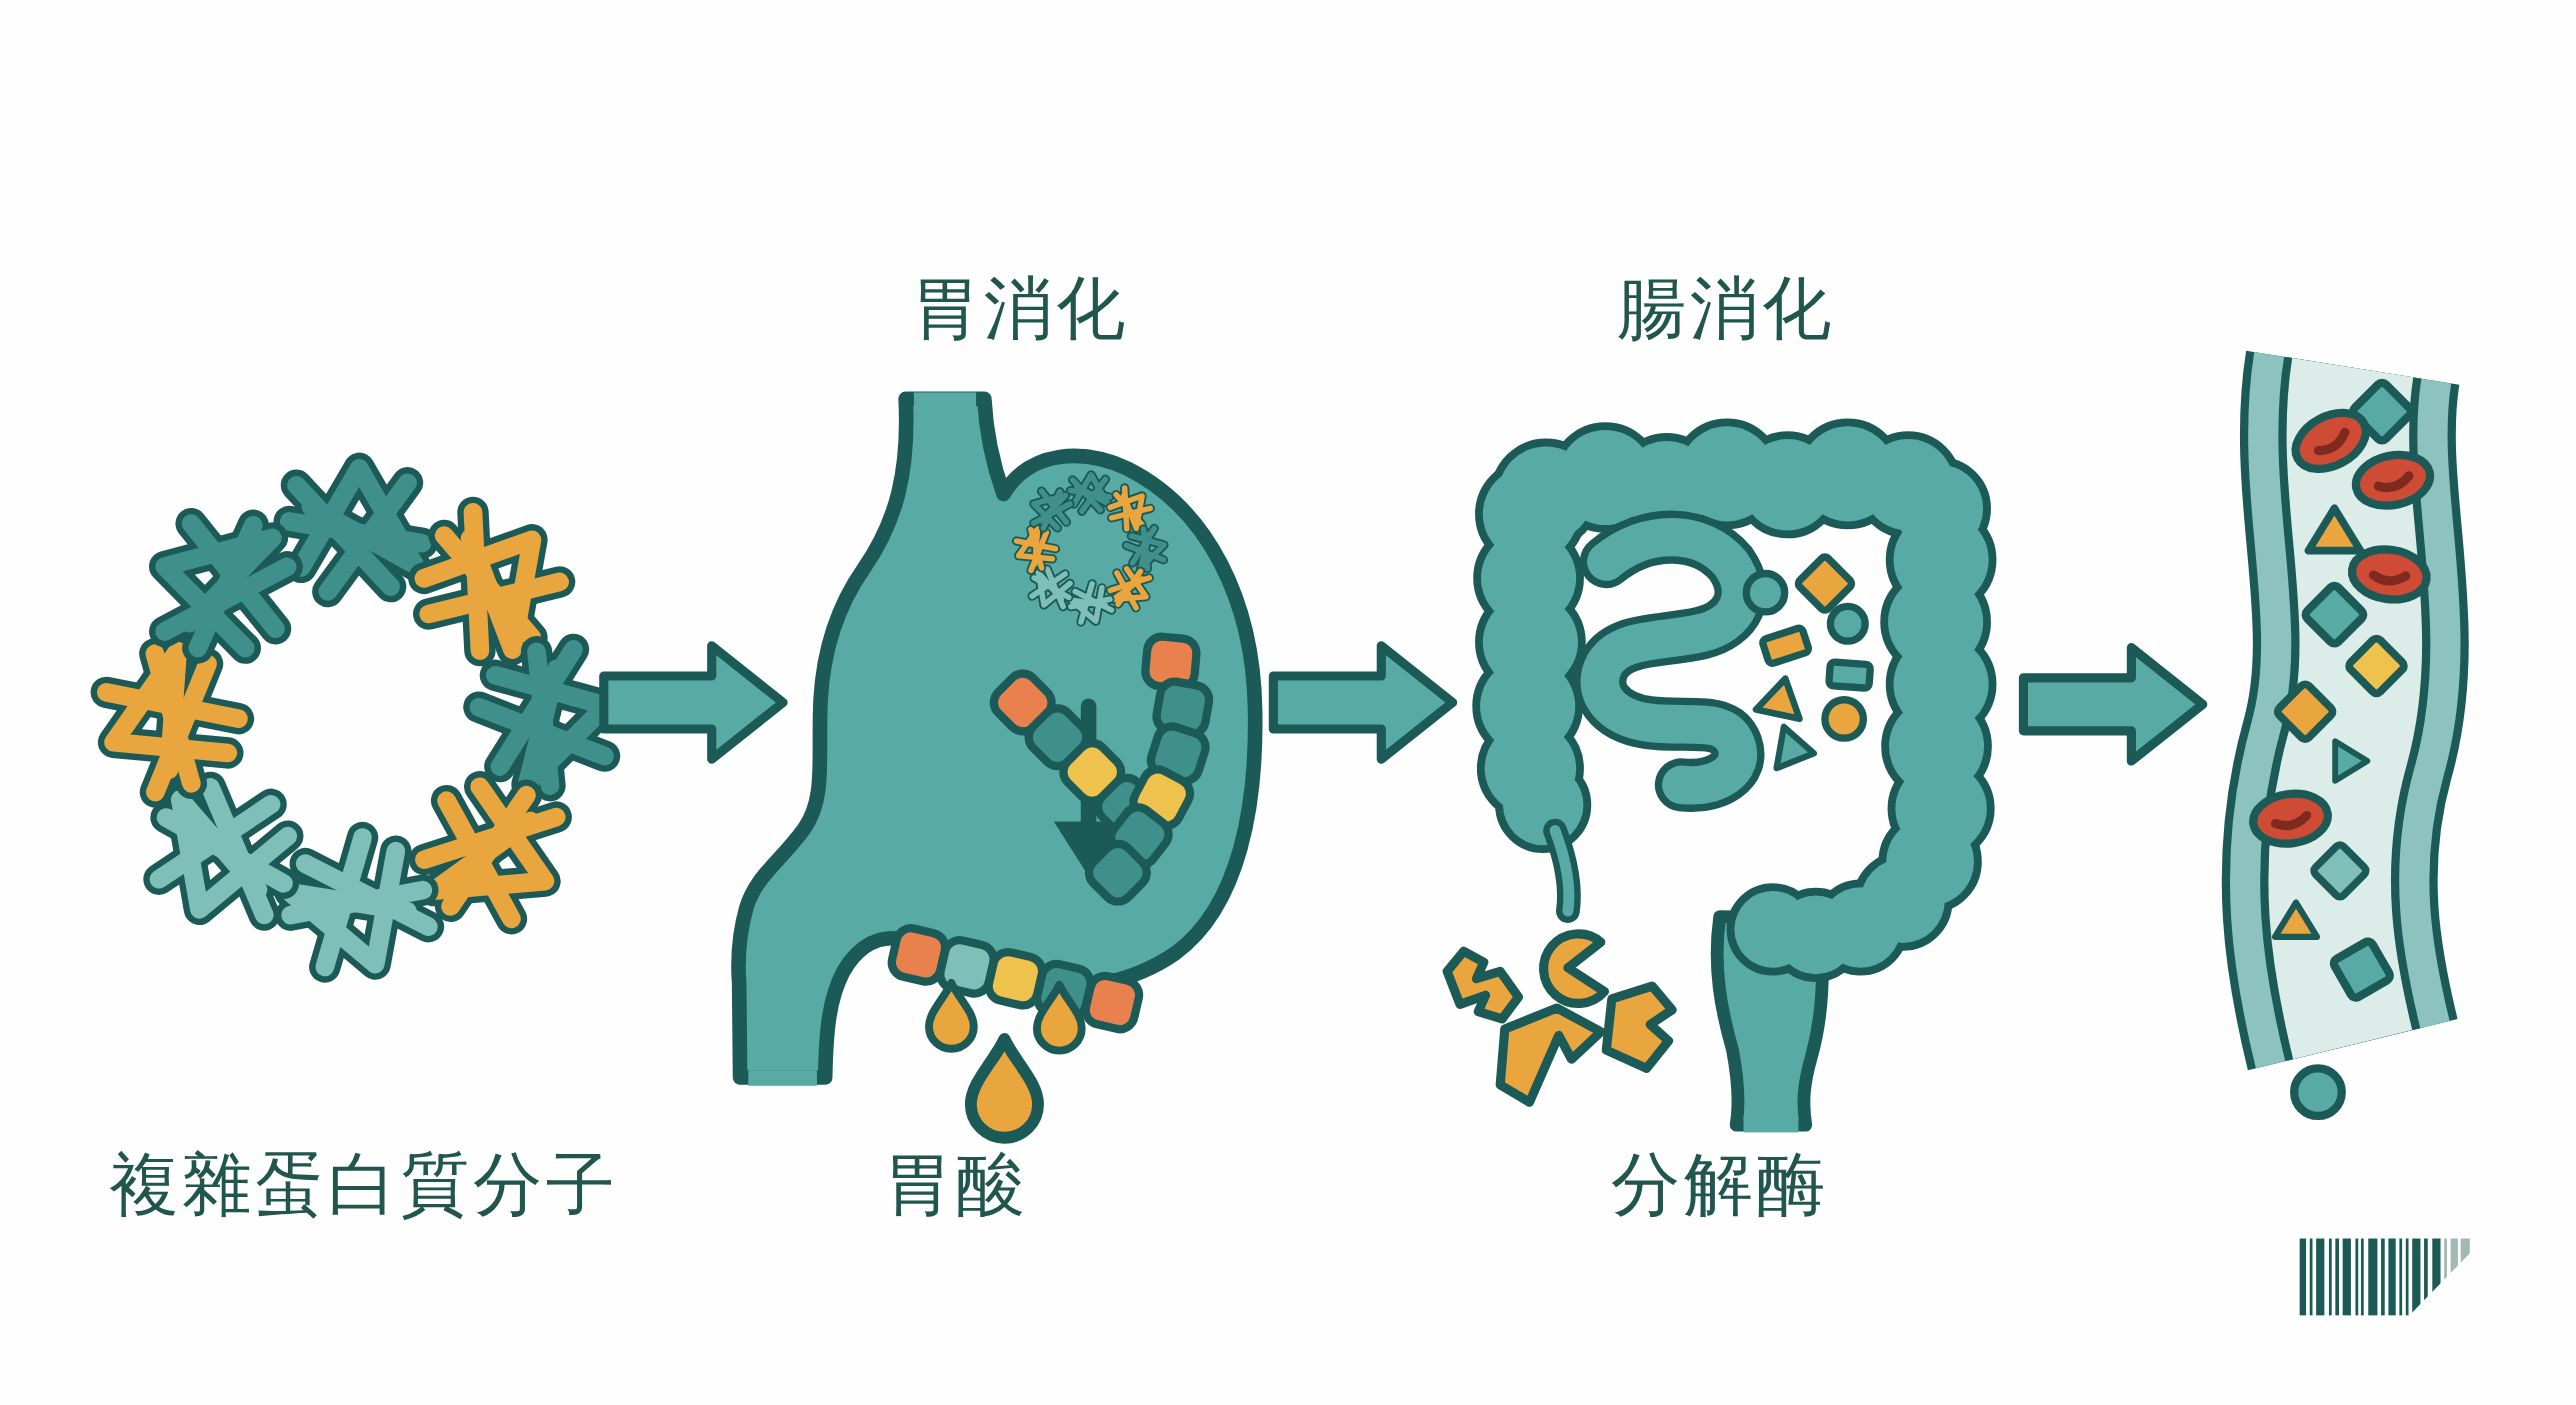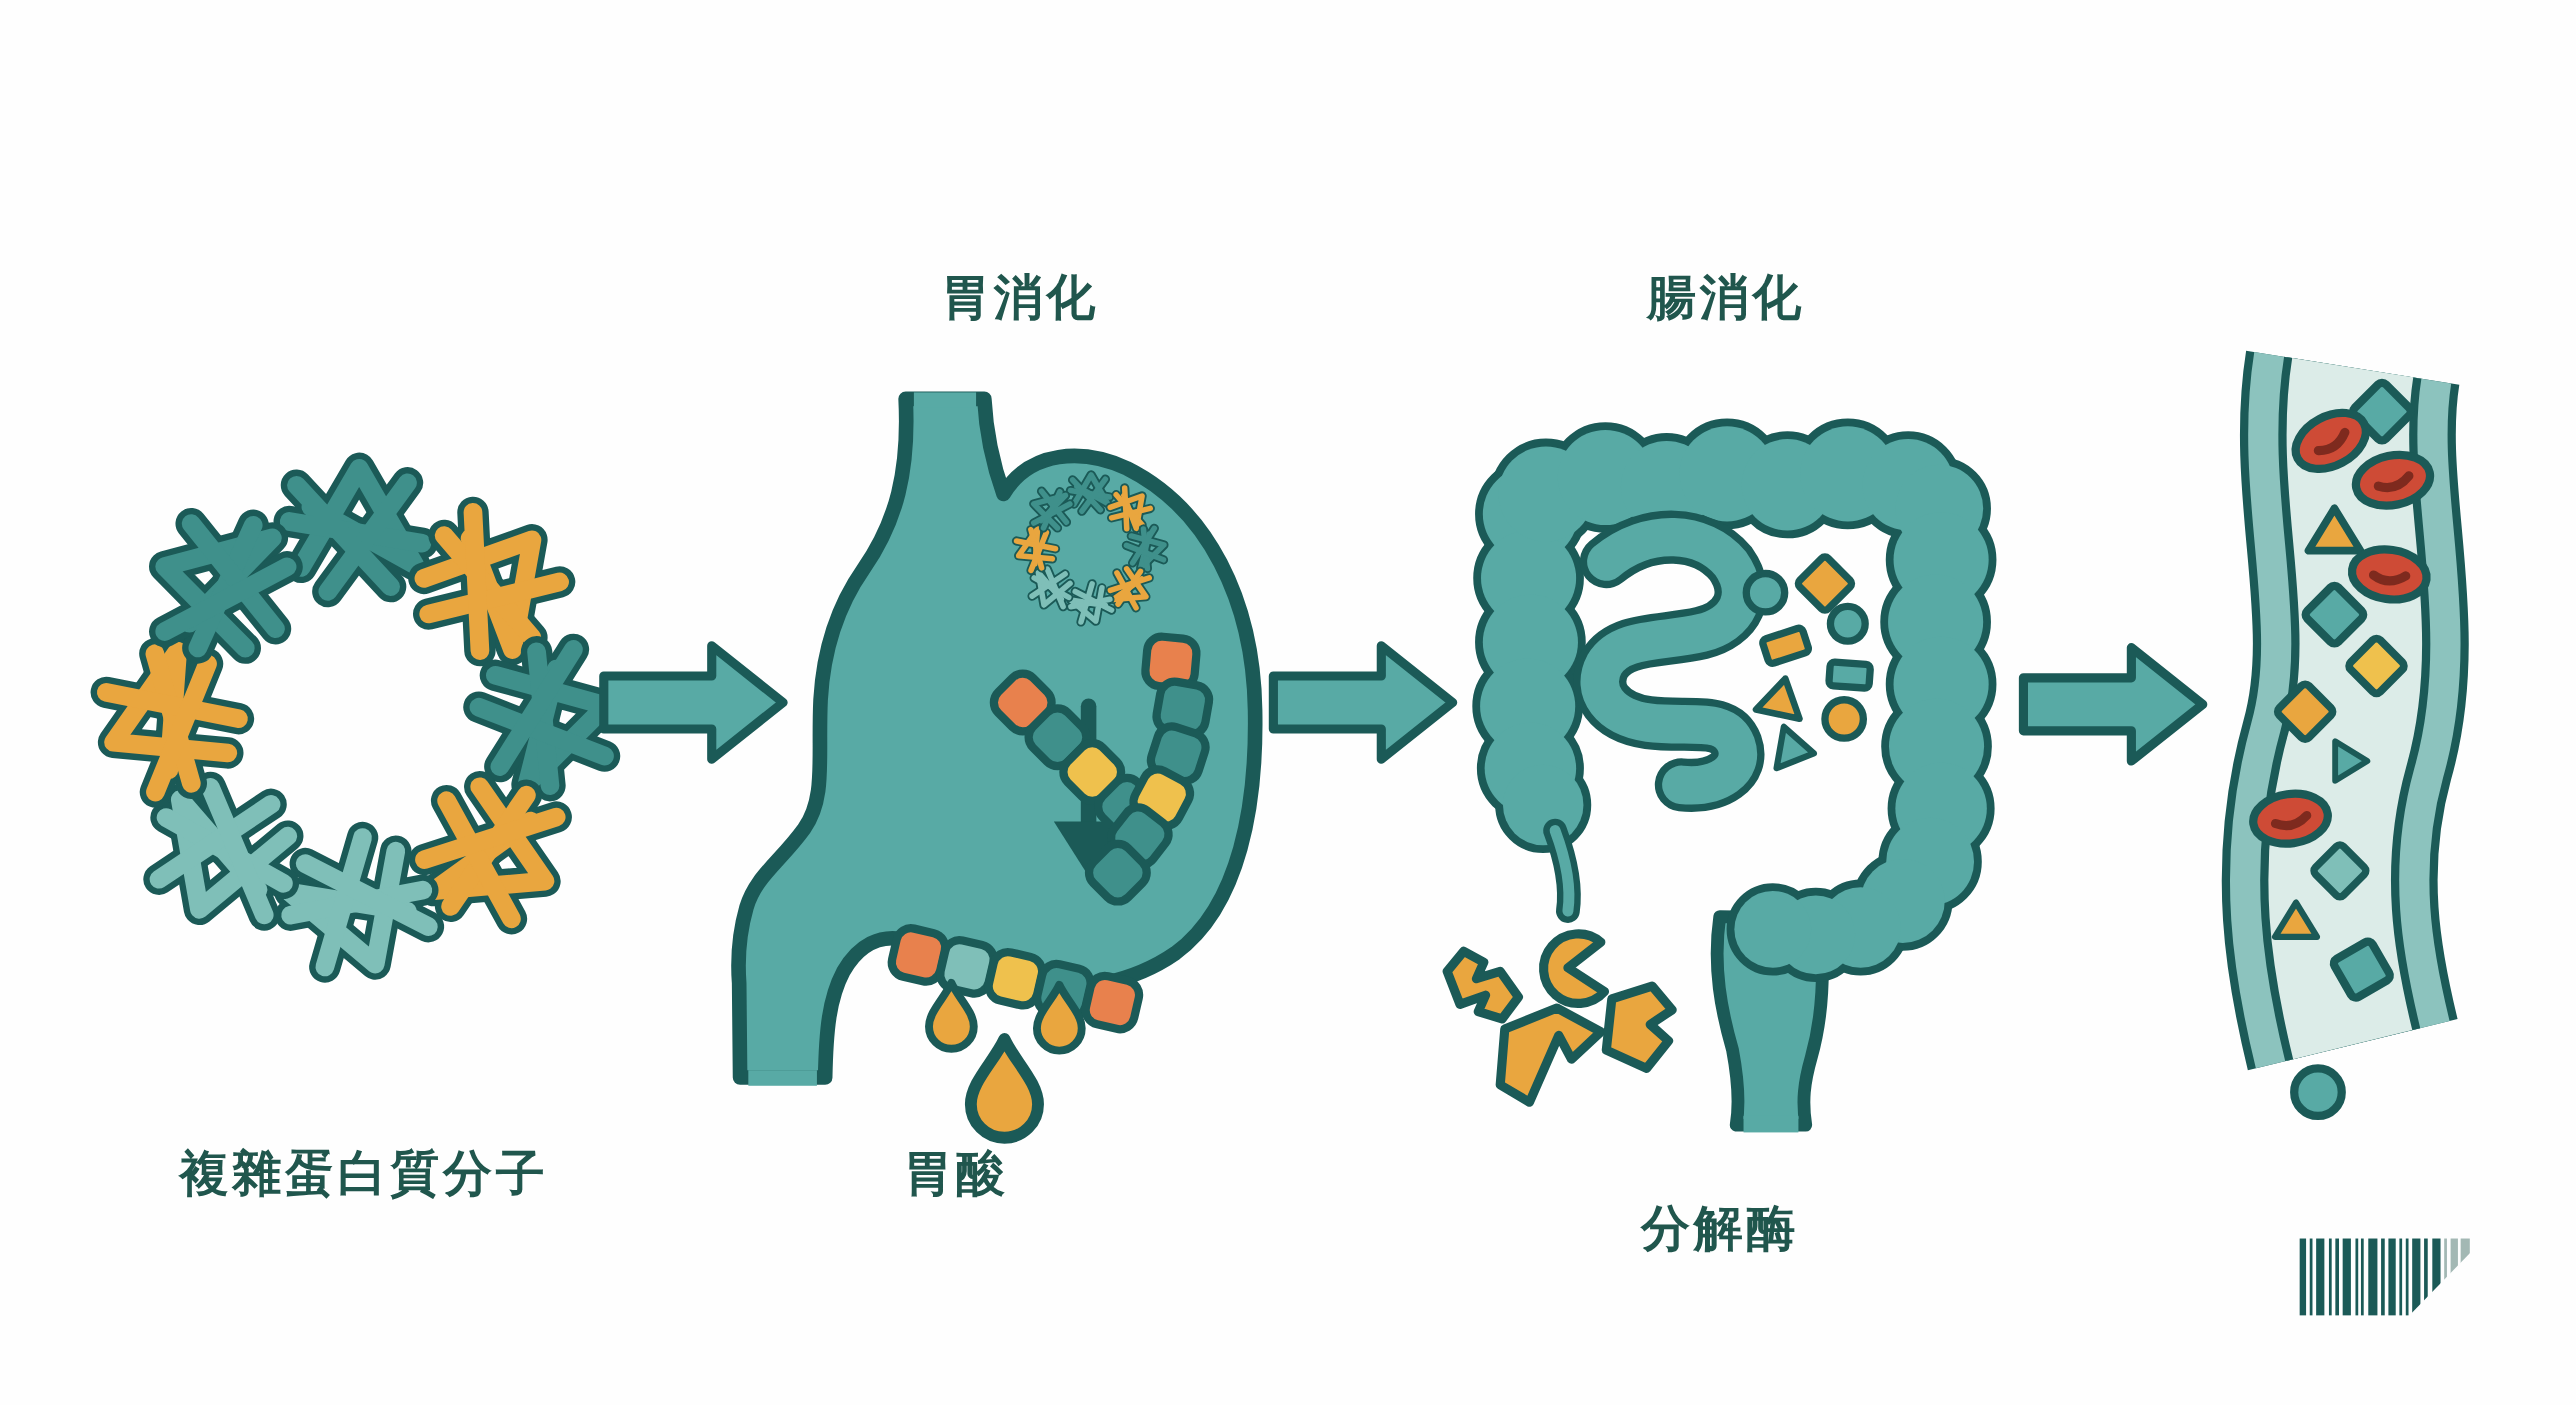--- a/index.html
+++ b/index.html
@@ -1,19 +1,19 @@
 <!DOCTYPE html>
 <html style="--bg: #FEFEFE; --ink: #1B5A57; --text-color: #20564D; --teal: #58AAA5; --teal-deep: #3F908B; --teal-light: #7FBFB8; --orange: #E9A63F; --orange-red: #E8814D; --yellow: #EFC14D; --red: #CE4B36; --red-dark: #7E2A1E; --vessel-wall: #8CC3BE; --vessel-inner: #DCECE8; --barcode-faded: #A3B8B4;font-size:14.6px"><head>
 <meta charset="utf-8">
 <style>
   html,body{margin:0;padding:0;background:#fff;}
   .canvas{position:relative;width:2576px;height:1405px;background:var(--bg,#fff);overflow:hidden;
           font-family:"DejaVu Sans",sans-serif;}
-  .label{position:absolute;transform:translateX(-50%);font-weight:700;color:var(--text-color,#20564D);
-         font-size:49px;letter-spacing:3.7px;white-space:nowrap;line-height:1.1;}
+  .label{position:absolute;transform:translateX(-50%);font-weight:400;color:var(--text-color,#20564D);
+         font-size:69px;letter-spacing:3.7px;white-space:nowrap;line-height:1.1;}
   svg{position:absolute;left:0;top:0;}.fT{fill:var(--teal)}.fTD{fill:var(--teal-deep)}.fTL{fill:var(--teal-light)}
   .fO{fill:var(--orange)}.fOR{fill:var(--orange-red)}.fY{fill:var(--yellow)}.fR{fill:var(--red)}
   .fI{fill:var(--ink)}.fBG{fill:var(--bg)}
   .bc{fill:var(--ink)}.bcf{fill:var(--barcode-faded)}
   .o8{stroke:var(--ink);stroke-width:8;stroke-linejoin:round}
   .o9{stroke:var(--ink);stroke-width:9;stroke-linejoin:round}
   .o10{stroke:var(--ink);stroke-width:10;stroke-linejoin:round}
   .o12{stroke:var(--ink);stroke-width:12;stroke-linejoin:round}
   .o14{stroke:var(--ink);stroke-width:14;stroke-linejoin:round}
   .o16{stroke:var(--ink);stroke-width:16;stroke-linejoin:round}
@@ -283,16 +283,16 @@
         <rect class="bcf" x="2679" y="1354" width="8" height="84"></rect>
     <rect class="bcf" x="2690" y="1354" width="10" height="84"></rect>
     <polygon points="2632,1440 2704,1366 2704,1440" class="fBG"></polygon>
   </g>
 </svg>
 
 <div class="label" style="left:1020px;top:271px">胃消化</div>
 <div class="label" style="left:1726px;top:271px">腸消化</div>
 <div class="label" style="left:364px;top:1147px">複雜蛋白質分子</div>
 <div class="label" style="left:956px;top:1147px">胃酸</div>
-<div class="label" style="left:1720px;top:1202px">分解酶</div>
+<div class="label" style="left:1720px;top:1147px">分解酶</div>
 
 </div>
 
 
 </body></html>

